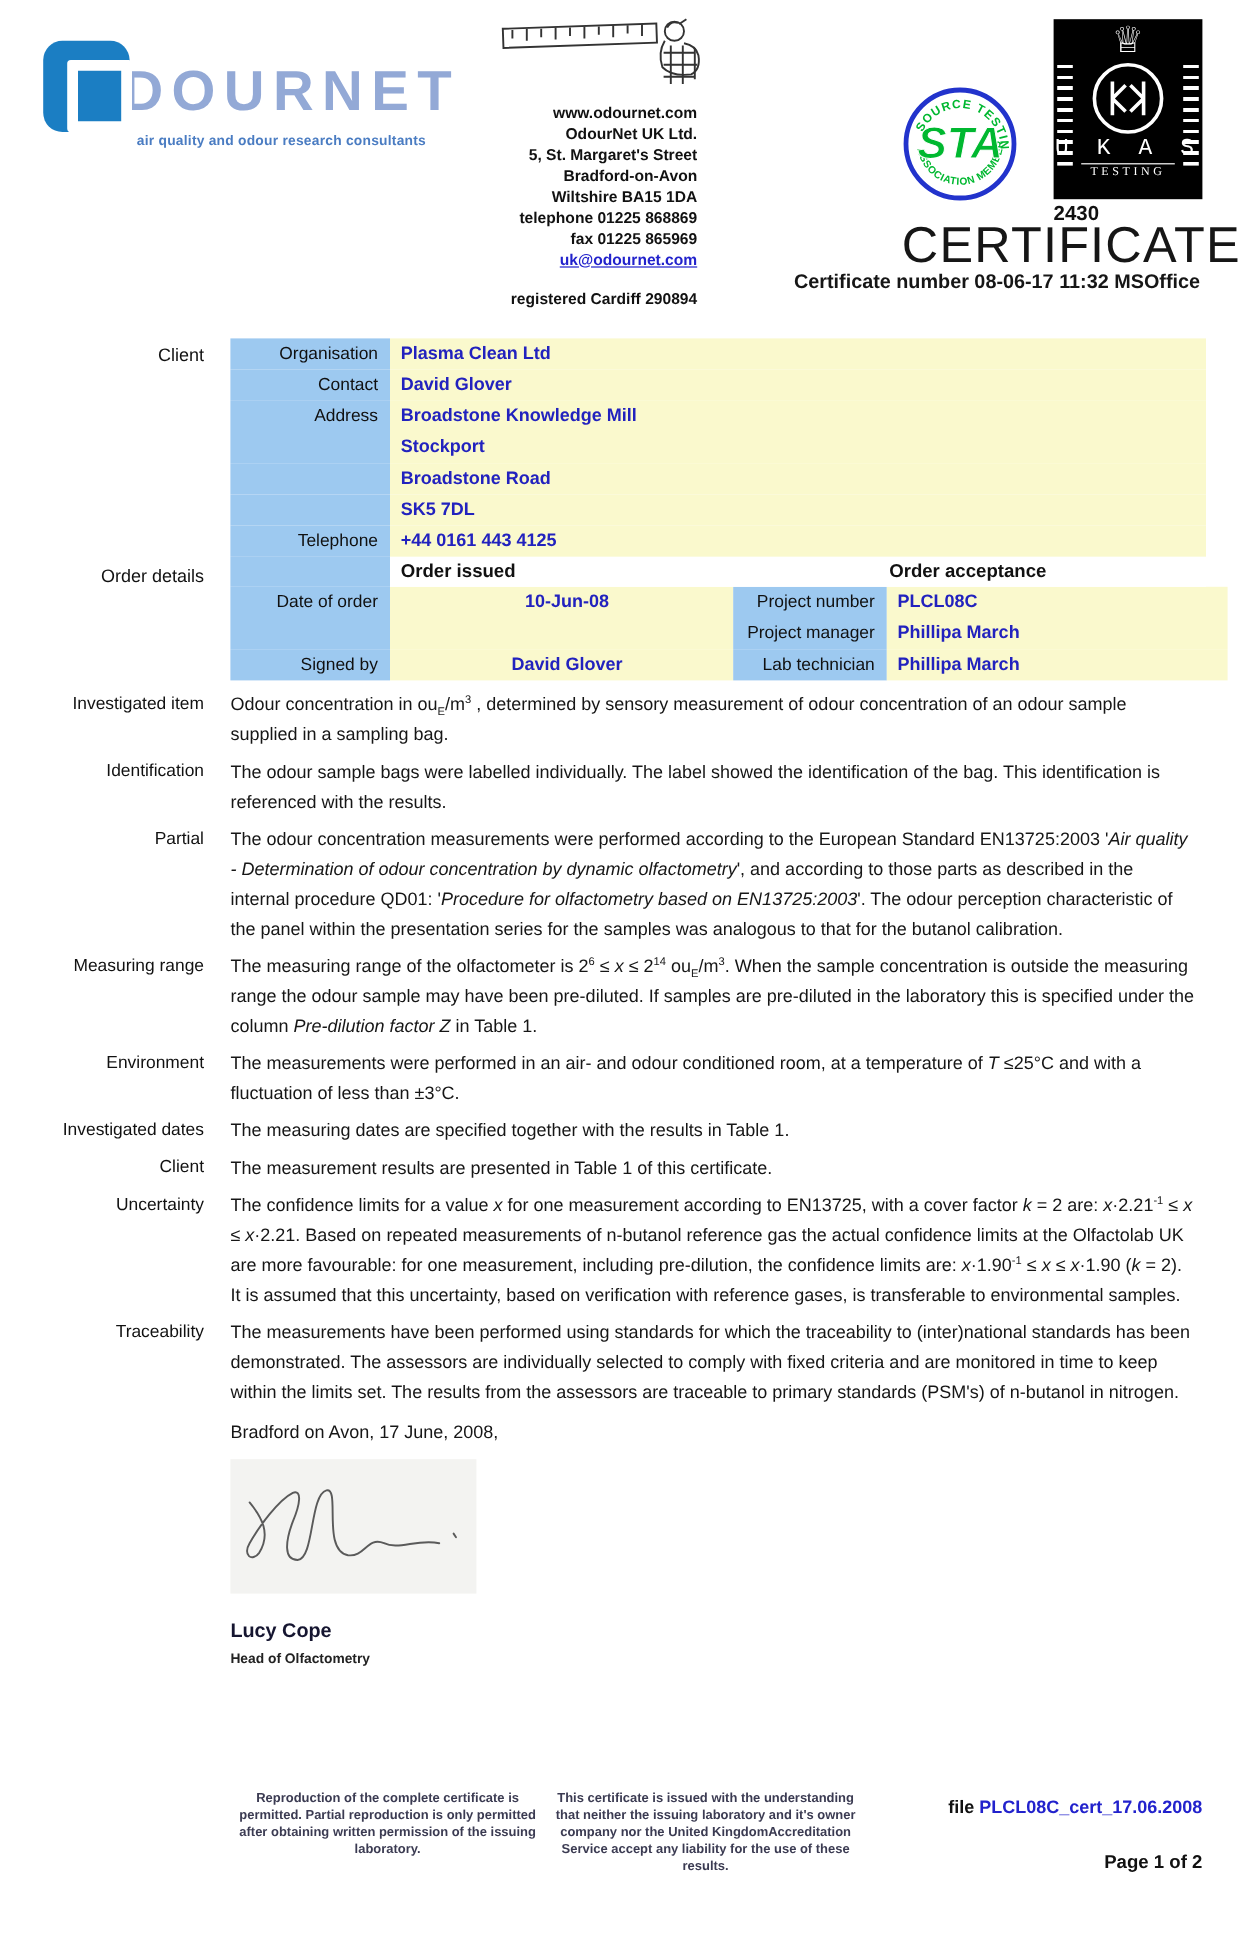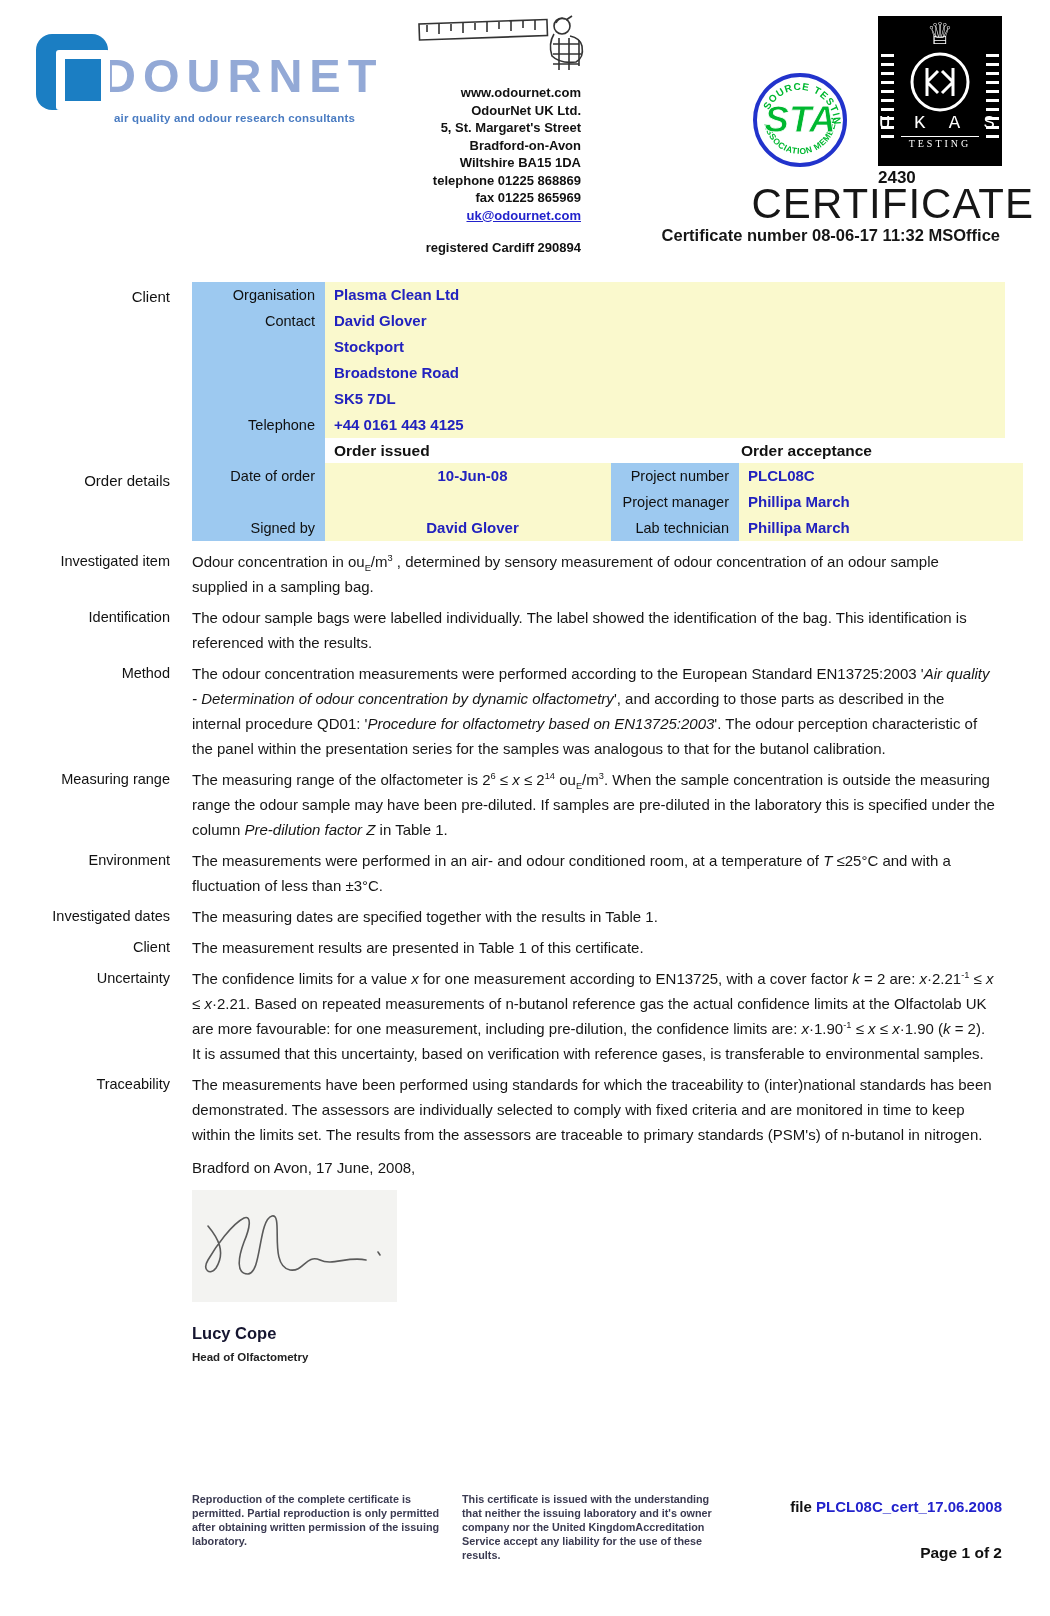--- a/index.html
+++ b/index.html
@@ -65,21 +65,21 @@
   .section-body sub{font-size:0.62em;vertical-align:sub;line-height:0;}
 
   .closing{margin:12px 0 0 192px;}
   .place-date{font-size:15px;color:#161616;}
   .signature{margin-top:14px;width:205px;height:112px;background:#f3f3f1;}
   .signatory{margin-top:22px;font-size:16.5px;font-weight:700;color:#151530;}
   .signatory-title{margin-top:8px;font-size:11.5px;font-weight:700;color:#222;}
 
   
   .footer{position:absolute;left:0;top:1492px;width:1050px;}
-  .foot-col{position:absolute;font-size:10.8px;font-weight:700;line-height:14px;color:#3b3b52;}
+  .foot-col{position:absolute;font-size:10.8px;font-weight:700;line-height:14px;color:#3b3b52;text-align:center;}
   .foot-col1{left:192px;width:262px;}
   .foot-col2{left:462px;width:252px;}
   .file-line{position:absolute;right:48px;top:6px;font-size:15px;font-weight:700;color:#111;}
   .file-name{color:#2222cc;}
   .page-num{position:absolute;right:48px;top:52px;font-size:15.5px;font-weight:700;color:#111;}
 </style>
 </head>
 <body>
 
 <div class="page">
@@ -161,20 +161,24 @@
 
       <div class="row">
         <div class="cell-label">Organisation</div>
         <div class="cell-value">Plasma Clean Ltd</div>
       </div>
       <div class="row">
         <div class="cell-label">Contact</div>
         <div class="cell-value">David Glover</div>
       </div>
       <div class="row">
+        <div class="cell-label">Address</div>
+        <div class="cell-value">Broadstone Knowledge Mill</div>
+      </div>
+      <div class="row">
         <div class="cell-label"></div>
         <div class="cell-value">Stockport</div>
       </div>
       <div class="row">
         <div class="cell-label"></div>
         <div class="cell-value">Broadstone Road</div>
       </div>
       <div class="row">
         <div class="cell-label"></div>
         <div class="cell-value">SK5 7DL</div>
@@ -216,21 +220,21 @@
   <div class="sections">
     <div class="section">
       <div class="section-label">Investigated item</div>
       <div class="section-body">Odour concentration in ou<sub>E</sub>/m<sup>3</sup> , determined by sensory measurement of odour concentration of an odour sample supplied in a sampling bag.</div>
     </div>
     <div class="section">
       <div class="section-label">Identification</div>
       <div class="section-body">The odour sample bags were labelled individually. The label showed the identification of the bag. This identification is referenced with the results.</div>
     </div>
     <div class="section">
-      <div class="section-label">Method</div>
+      <div class="section-label">Partial</div>
       <div class="section-body">The odour concentration measurements were performed according to the European Standard EN13725:2003 '<span style="font-style: italic;">Air quality - Determination of odour concentration by dynamic olfactometry</span>', and according to those parts as described in the internal procedure QD01: '<span style="font-style: italic;">Procedure for olfactometry based on EN13725:2003</span>'. The odour perception characteristic of the panel within the presentation series for the samples was analogous to that for the butanol calibration.</div>
     </div>
     <div class="section">
       <div class="section-label">Measuring range</div>
       <div class="section-body">The measuring range of the olfactometer is 2<sup>6</sup> ≤ <span style="font-style: italic;">x</span> ≤ 2<sup>14</sup> ou<sub>E</sub>/m<sup>3</sup>. When the sample concentration is outside the measuring range the odour sample may have been pre-diluted. If samples are pre-diluted in the laboratory this is specified under the column <span style="font-style: italic;">Pre-dilution factor Z</span>  in Table 1.</div>
     </div>
     <div class="section">
       <div class="section-label">Environment</div>
       <div class="section-body">The measurements were performed in an air- and odour conditioned room, at a temperature of <span style="font-style: italic;">T</span> ≤25°C and with a fluctuation of less than ±3°C.</div>
     </div>

